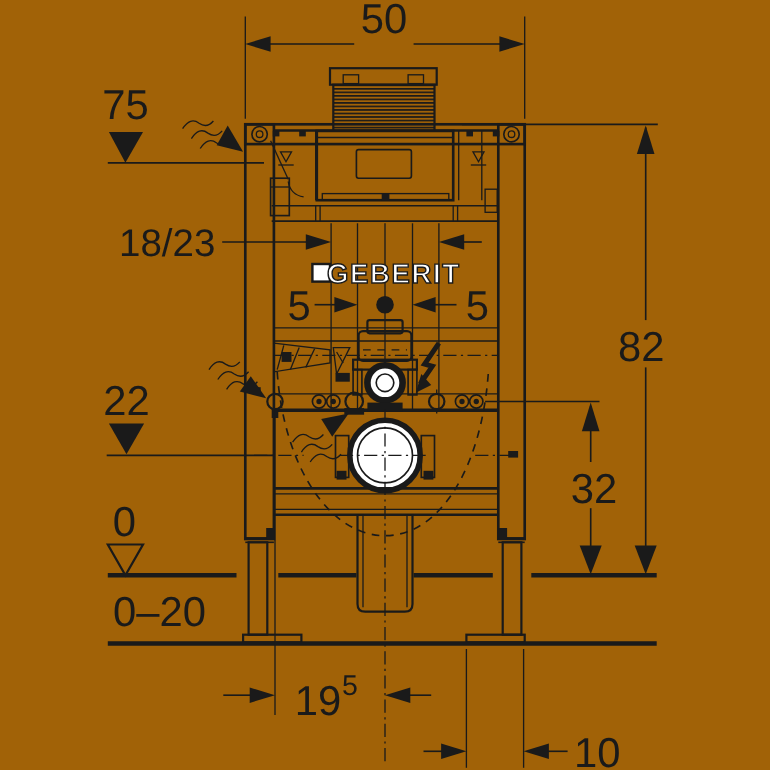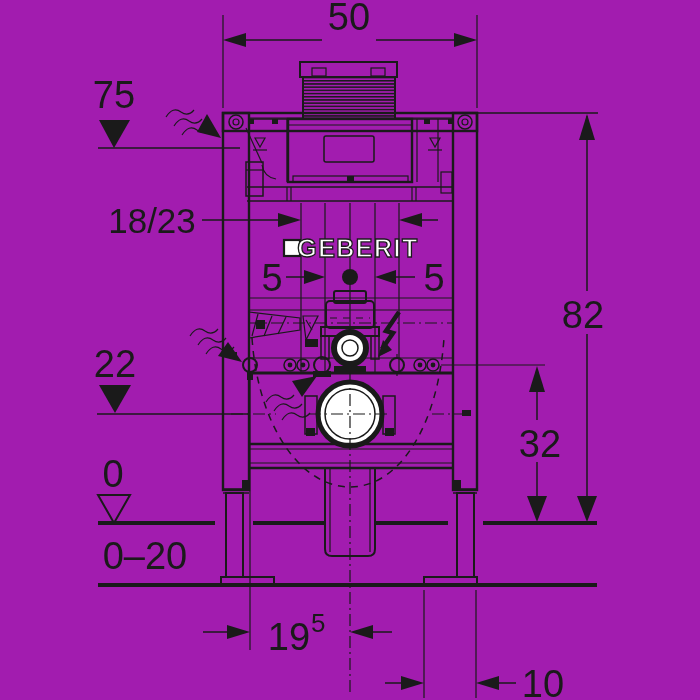--- a/index.html
+++ b/index.html
@@ -1,16 +1,16 @@
 <!DOCTYPE html>
 <html><head>
 <meta charset="utf-8">
 <style>
   html,body{margin:0;padding:0;background:#ffffff;}
-  .stage{position:relative;width:700px;height:700px;background:#a21caf;overflow:hidden;}
+  .stage{position:relative;width:700px;height:700px;background:#a16207;overflow:hidden;}
   svg{display:block;}
   .ln{fill:none;stroke:#1a1a1a;stroke-width:2;}
   .ln15{fill:none;stroke:#1a1a1a;stroke-width:1.5;}
   .thin{fill:none;stroke:#1a1a1a;stroke-width:1.2;}
   .med{fill:none;stroke:#1a1a1a;stroke-width:2.4;}
   .thick{fill:none;stroke:#1a1a1a;stroke-width:3.2;}
   .heavy{fill:none;stroke:#1a1a1a;stroke-width:4.2;}
   .wfill{fill:#ffffff;stroke:#1a1a1a;}
   .dark{fill:#1a1a1a;stroke:none;}
   .dash{stroke-dasharray:7 6;}

